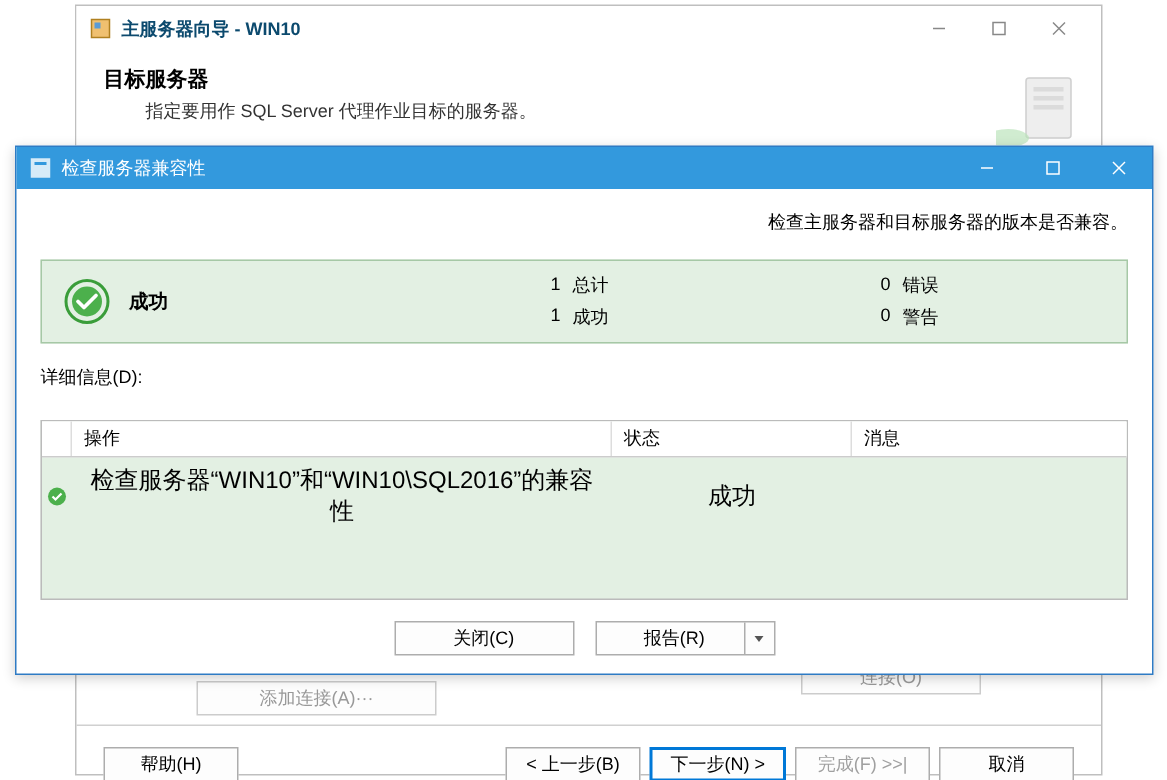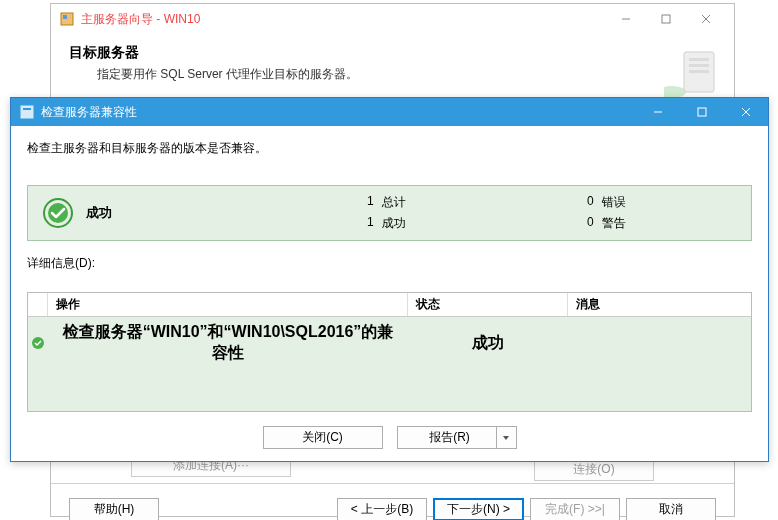--- a/index.html
+++ b/index.html
@@ -24,21 +24,21 @@
       height: 30px;
       display: flex;
       align-items: center;
       padding: 0 8px;
       background: #fff;
     }
     .parent-titlebar .icon {
       width: 16px; height: 16px; margin-right: 6px;
       display: inline-flex; align-items: center; justify-content: center;
     }
-    .parent-titlebar .title { flex: 1; color: #ef4444; }
+    .parent-titlebar .title { flex: 1; color: #0c4a6e; font-weight: bold; }
     .win-btns { display: flex; }
     .win-btn {
       width: 40px; height: 28px;
       display: flex; align-items: center; justify-content: center;
       color: #888;
     }
     .parent-header {
       padding: 10px 18px 14px 18px;
       border-bottom: 1px solid #d0d0d0;
       background: #fff;
@@ -106,21 +106,21 @@
       width: 16px; height: 16px; margin-right: 6px;
       display: inline-flex; align-items: center; justify-content: center;
     }
     .modal-titlebar .title { flex: 1; font-size: 12px; }
     .modal-win-btn {
       width: 44px; height: 28px;
       display: flex; align-items: center; justify-content: center;
       color: #fff;
     }
     .modal-content { padding: 14px 16px 12px 16px; }
-    .desc { margin-bottom: 28px; }
+    .desc { margin-bottom: 16px; text-align: right; }
     .status-box {
       border: 1px solid #a6c8a6;
       background: #e3f0e3;
       padding: 8px 14px;
       display: flex;
       align-items: center;
       margin-bottom: 14px;
     }
     .status-icon {
       width: 32px; height: 32px; margin-right: 12px;
@@ -132,21 +132,20 @@
       column-gap: 70px;
       row-gap: 4px;
       font-size: 12px;
     }
     .stat { display: flex; gap: 8px; }
     .details-label { margin-bottom: 20px; }
     .details-table {
       border: 1px solid #bbb;
       height: 120px;
       background: #e3f0e3;
-      font-weight: bold;
     }
     .table-header {
       display: flex;
       background: #fff;
       border-bottom: 1px solid #ccc;
     }
     .th {
       padding: 3px 8px;
       border-right: 1px solid #ddd;
       font-size: 12px;
@@ -220,21 +219,21 @@
         <rect x="20" y="10" width="30" height="40" rx="2" fill="#e8e8e8" stroke="#bbb"></rect>
         <ellipse cx="8" cy="50" rx="14" ry="6" fill="#9fd89f" opacity="0.7"></ellipse>
         <rect x="25" y="16" width="20" height="3" fill="#ccc"></rect>
           <rect x="25" y="22" width="20" height="3" fill="#ccc"></rect>
           <rect x="25" y="28" width="20" height="3" fill="#ccc"></rect>
       </svg>
     </div>
   </div>
   <div class="parent-body">
     <div class="ghost-btn" style="left:80px; bottom:6px; width:160px;text-align:right;">添加连接(A)···</div>
-    <div class="ghost-btn" style="right:80px; bottom:2px; width:120px;">连接(O)</div>
+    <div class="ghost-btn" style="right:80px; bottom:20px; width:120px;">连接(O)</div>
   </div>
   <div class="parent-footer">
     <div class="btn">帮助(H)</div>
     <div class="footer-spacer"></div>
     <div class="btn">&lt; 上一步(B)</div>
     <div class="btn primary">下一步(N) &gt;</div>
     <div class="btn disabled">完成(F) &gt;&gt;|</div>
     <div class="btn">取消</div>
   </div>
 </div>

